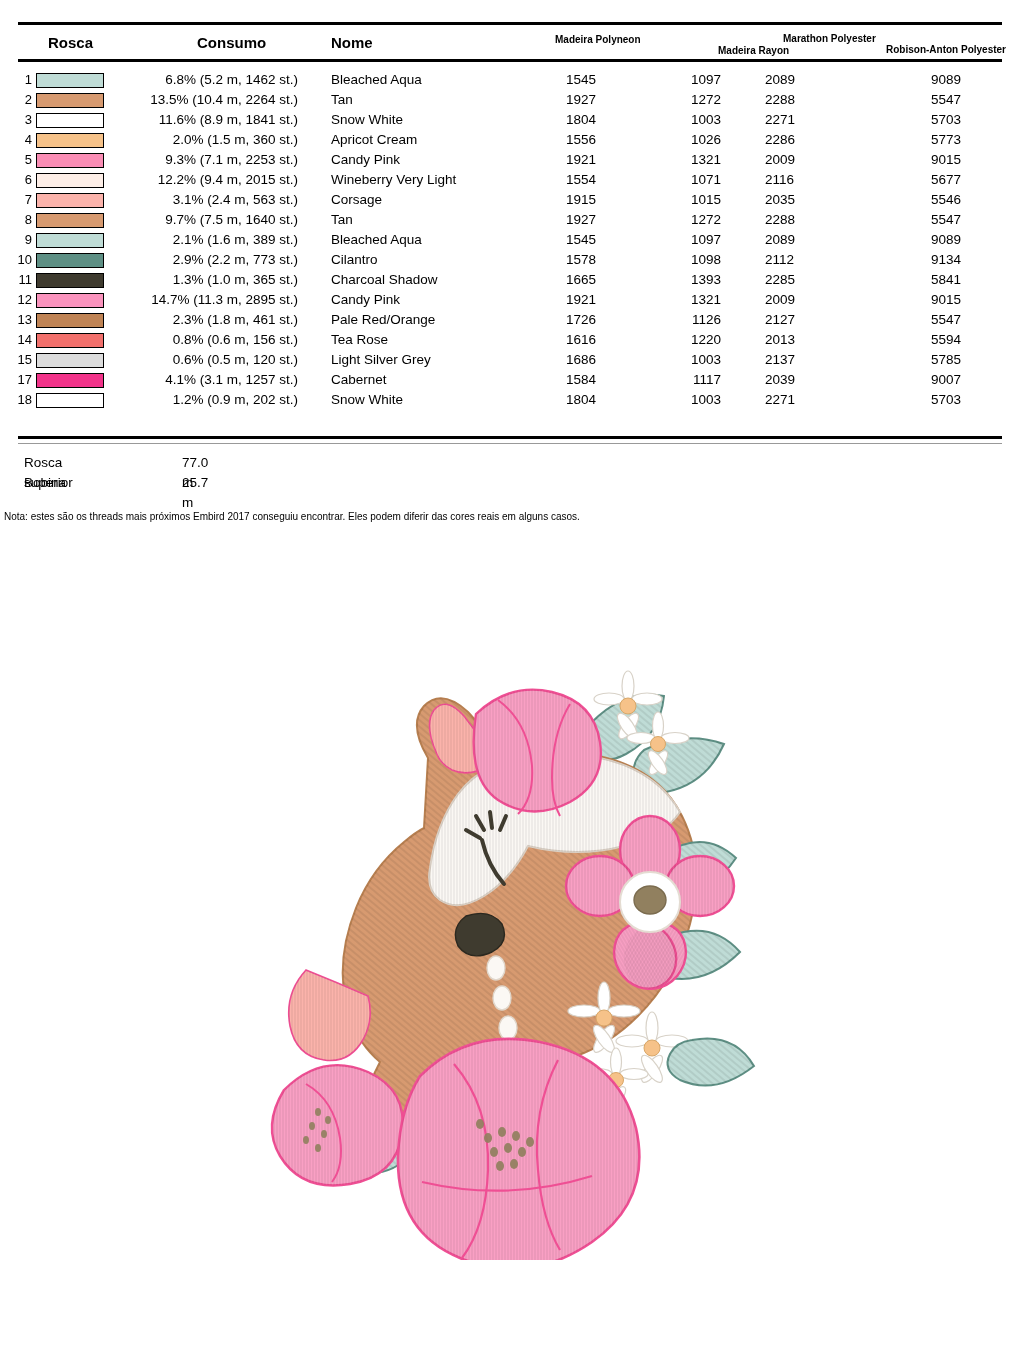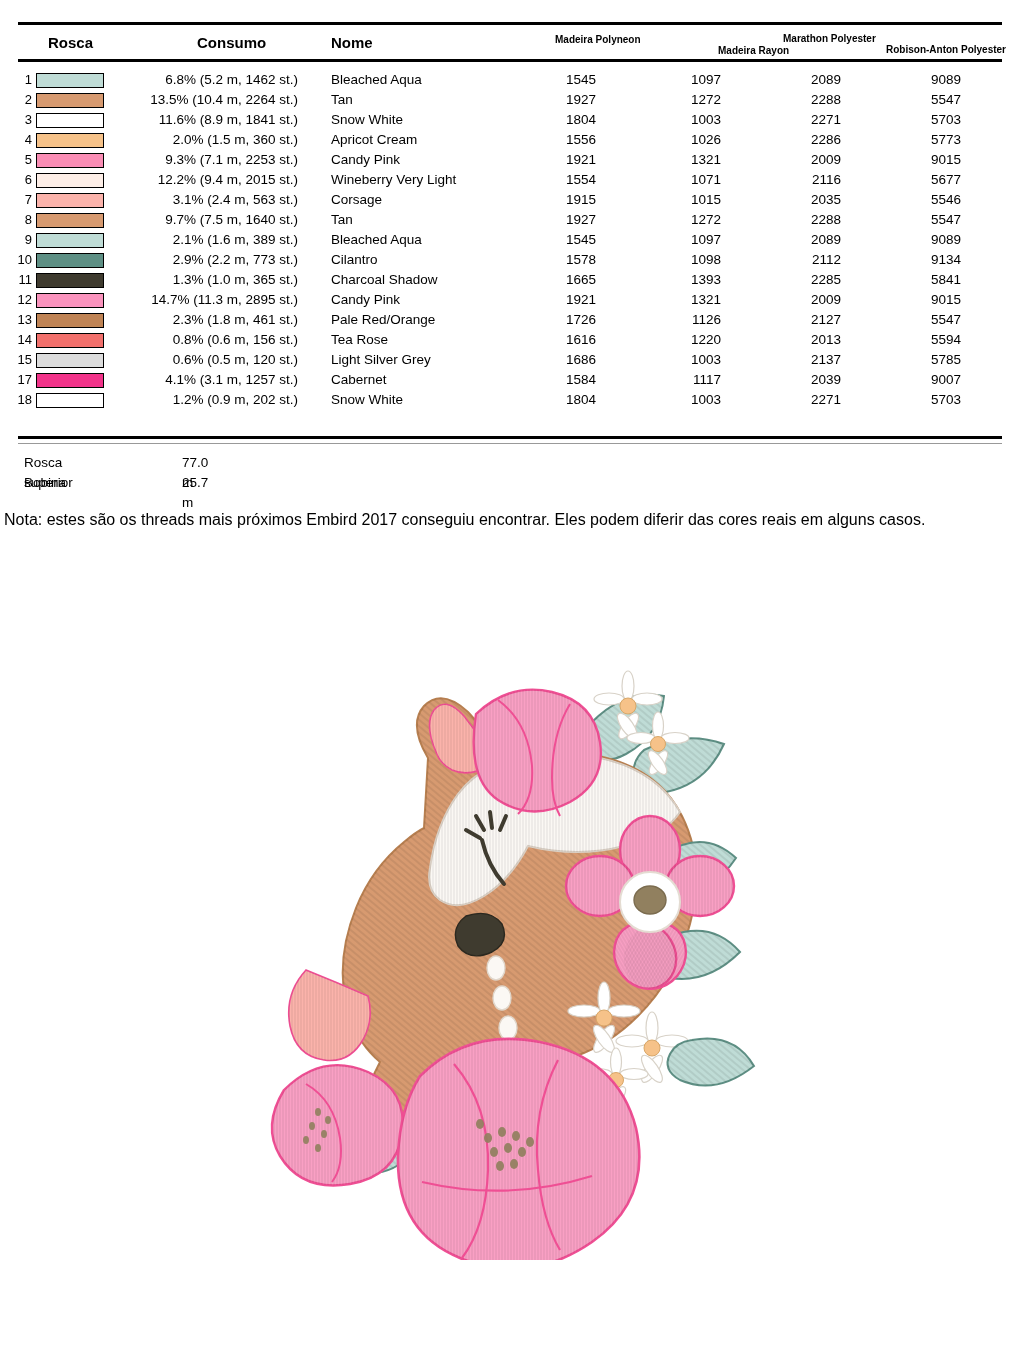--- a/index.html
+++ b/index.html
@@ -72,32 +72,32 @@
     width: 68px; height: 15px;
     border: 1px solid #000;
   }
   .c-cons {
     position: absolute; left: 108px; width: 190px;
     text-align: right;
   }
   .c-name { position: absolute; left: 331px; }
   .c-n1 { position: absolute; left: 520px; width: 76px; text-align: right; }
   .c-n2 { position: absolute; left: 645px; width: 76px; text-align: right; }
-  .c-n3 { position: absolute; left: 765px; width: 76px; text-align: right; }
+  .c-n3 { position: absolute; left: 765px; width: 76px; }
   .c-n4 { position: absolute; left: 885px; width: 76px; text-align: right; }
 
   
   .totals { position: absolute; left: 0; top: 453px; font-size: 13.5px; }
   .tot-row { position: relative; height: 20px; line-height: 20px; }
   .tot-label { position: absolute; left: 24px; }
   .tot-val { position: absolute; left: 182px; }
 
   .note {
     position: absolute; left: 4px; top: 511px;
-    font-size: 16px; white-space: nowrap;
+    font-size: 10px; white-space: nowrap;
   }
 
   
   .art {
     position: absolute; left: 240px; top: 640px;
     width: 520px; height: 620px;
   }
   .art svg { display: block; width: 100%; height: 100%; }
 
   

